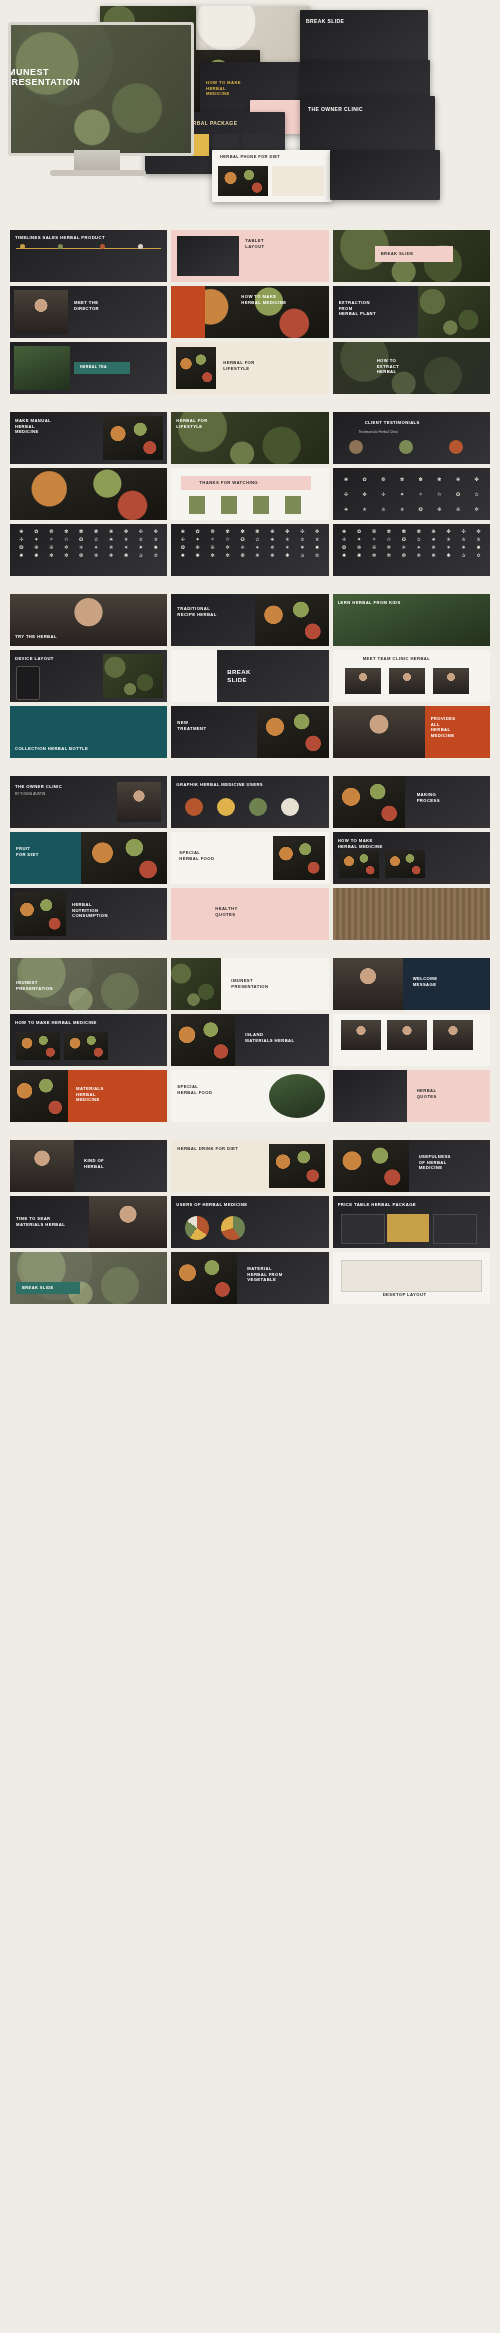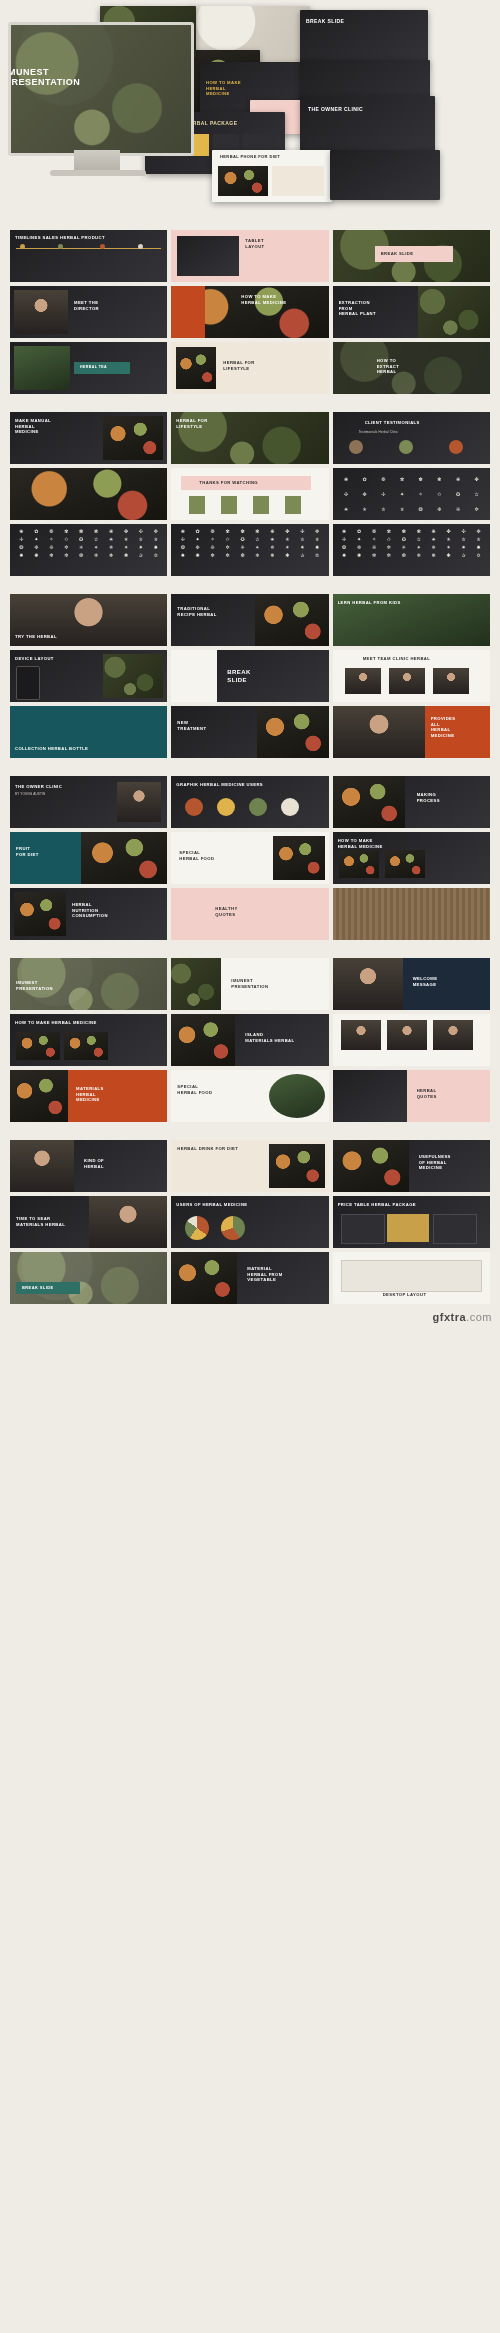--- a/index.html
+++ b/index.html
@@ -524,19 +524,14 @@
         <div class="img-food" style="position:absolute;left:0;top:0;width:66px;height:100%;"></div>
         <div class="cap" style="left:76px;top:14px;">MATERIAL<br>HERBAL FROM<br>VEGETABLE</div>
       </div>
       <div class="slide img-white">
         <div style="position:absolute;left:8px;top:8px;right:8px;bottom:12px;background:#e9e5dc;border:1px solid #cfcabf;"></div>
         <div class="cap" style="left:50px;top:40px;color:#2c2c2c;">DESKTOP LAYOUT</div>
       </div>
     </div>
   </div>
 
-  <div class="footer">
-    <div class="gfx">
-      <b>gfxtra</b><span>.com</span>
-    </div>
-  </div>
 
 </div>
 
 </body></html>

